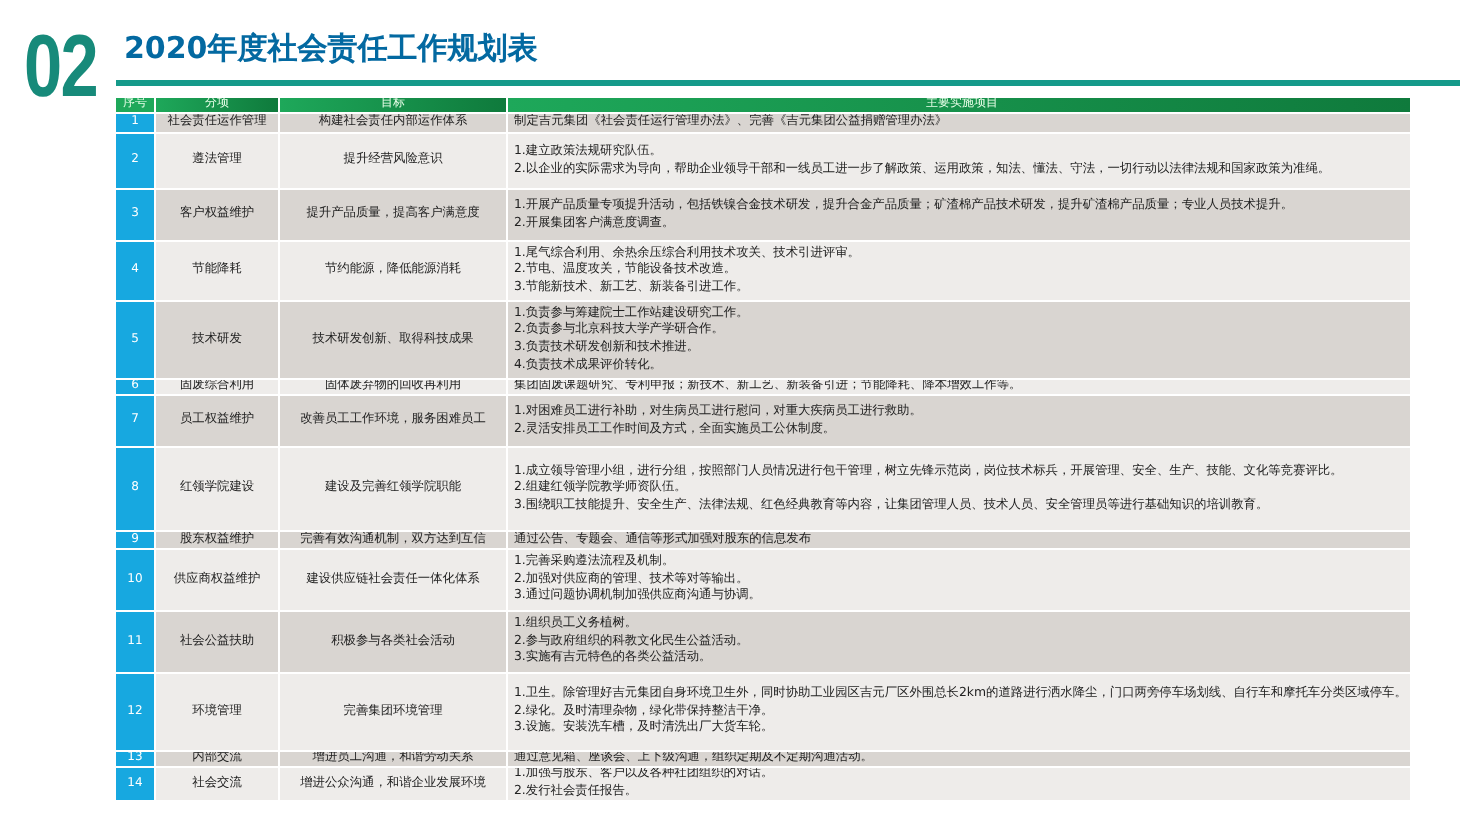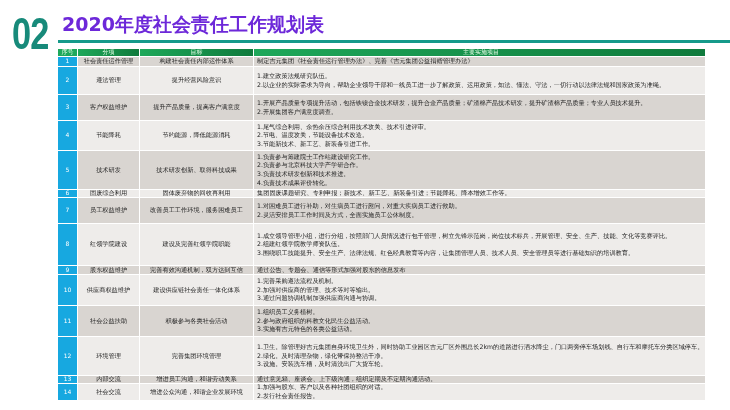--- a/index.html
+++ b/index.html
@@ -6,21 +6,21 @@
   html, body { width:730px; height:410px; background:#ffffff; overflow:hidden; }
   body { font-family: "DejaVu Sans", "Liberation Sans", sans-serif; position:relative; }
   .big-num {
     position:absolute; left:12px; top:14px;
     font-family: "Liberation Sans", sans-serif; font-weight:bold;
     font-size:44px; line-height:40px; color:#178a7a; letter-spacing:-1px;
     transform:scaleX(0.78); transform-origin:left top;
   }
   .title {
     position:absolute; left:62px; top:12px;
-    font-size:19px; line-height:24px; color:#6d28d9; font-weight:bold;
+    font-size:15px; line-height:24px; color:#0369a1; font-weight:bold;
   }
   .title-rule { position:absolute; left:58px; top:40px; width:672px; height:3px; background:#159a8a; }
   .table { position:absolute; left:58px; top:49px; width:648px; }
   .row { display:flex; position:absolute; left:0; width:648px; }
   .cell { display:flex; align-items:center; justify-content:center; text-align:center;
           font-size:6.2px; line-height:8.6px; color:#222; border-right:1px solid #ffffff; border-bottom:1px solid #ffffff; overflow:hidden; }
   .c-no { width:20px; background:#17a8e0; color:#ffffff; font-size:6px; }
   .c-cat { width:62px; }
   .c-goal { width:114px; }
   .c-items { width:452px; justify-content:flex-start; text-align:left; padding-left:3px; flex-direction:column; align-items:flex-start; }

